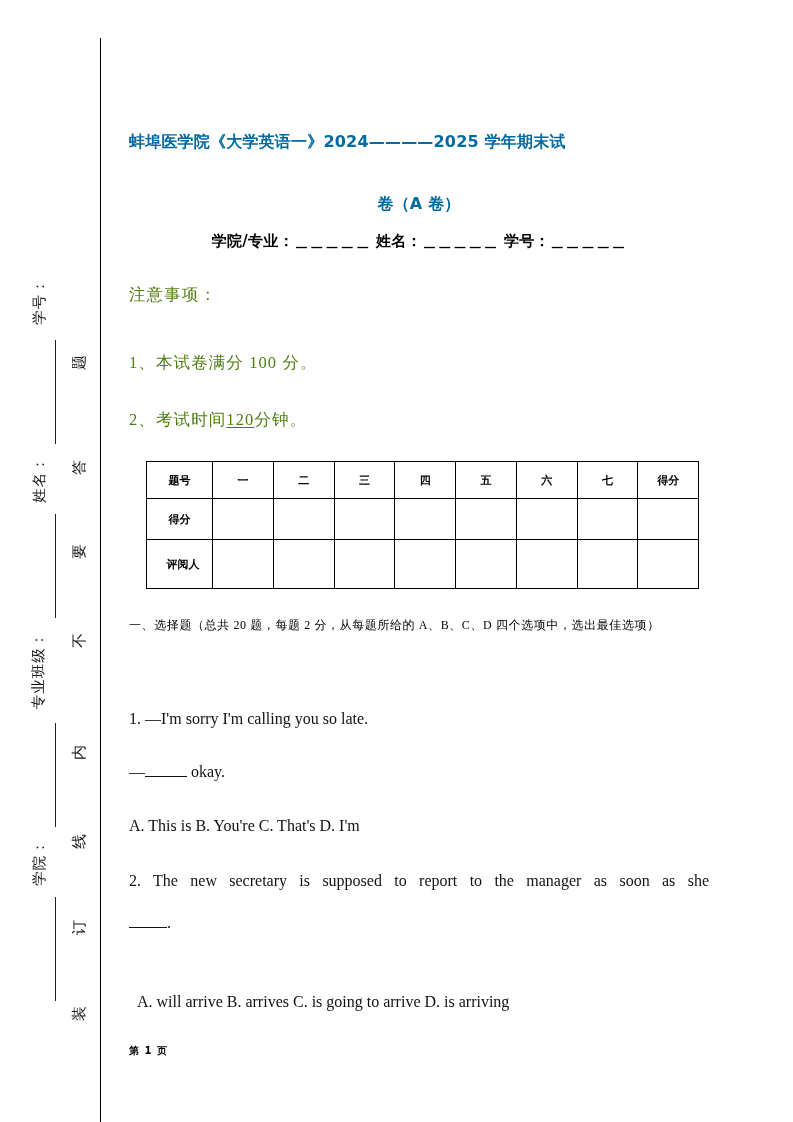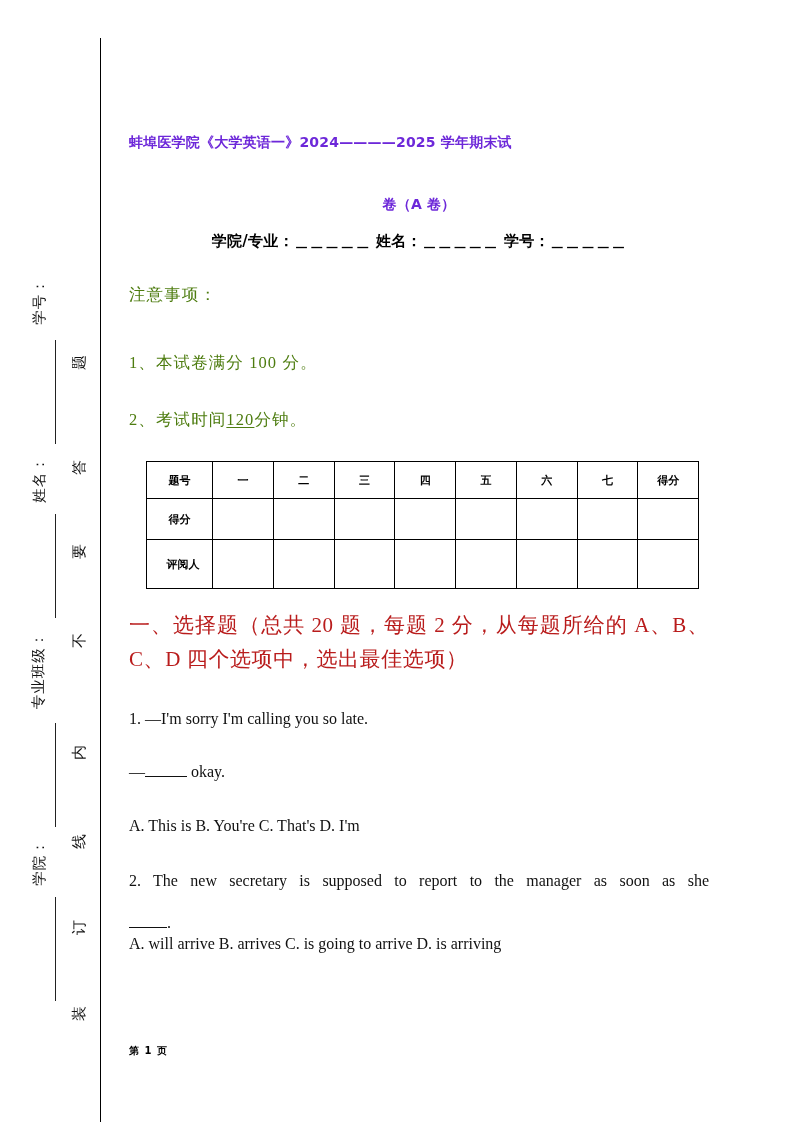--- a/index.html
+++ b/index.html
@@ -81,24 +81,24 @@
     position: absolute;
     left: 129px;
     top: 0;
     width: 580px;
     height: 1122px;
   }
 
   .doc-title {
     font-family: "DejaVu Sans", "Liberation Sans", sans-serif;
     font-weight: bold;
-    font-size: 14px;
+    font-size: 16px;
     line-height: 34px;
     text-align: center;
-    color: #6d28d9;
+    color: #0369a1;
     letter-spacing: 0.2px;
   }
   #title-wrap { position: absolute; top: 125px; left: 0; width: 580px; }
   .doc-title .line1 { display: block; text-align: left; }
   .doc-title .line2 { display: block; text-align: center; margin-top: 28px; }
 
   #info-line {
     position: absolute;
     top: 232px;
     left: 0;
@@ -152,24 +152,24 @@
   table.score-table tr.r-score td { height: 38px; }
   table.score-table tr.r-grader td { height: 46px; padding-left: 8px; }
 
   
   .q-block {
     position: absolute;
     left: 0;
     width: 580px;
   }
   .cn-para {
-    font-size: 21px;
+    font-size: 12px;
     line-height: 34px;
     letter-spacing: 0.6px;
-    color: #b91c1c;
+    color: #000000;
     text-align: justify;
   }
   .en-para {
     font-size: 16px;
     line-height: 30px;
     color: #111;
   }
   .en-just {
     text-align: justify;
     text-align-last: justify;
@@ -188,21 +188,21 @@
     height: 13px;
     vertical-align: baseline;
   }
 
   #section-1     { top: 608px; }
   #q1-stem       { top: 704px; }
   #q1-reply      { top: 757px; }
   #q1-options    { top: 811px; }
   #q2-stem       { top: 866px; }
   #q2-stem2      { top: 908px; }
-  #q2-options    { top: 929px; }
+  #q2-options    { top: 987px; margin-left: 8px; }
 
   
   #footer {
     position: absolute;
     top: 1044px;
     left: 0;
     width: 580px;
     text-align: left;
     font-family: "DejaVu Sans", "Liberation Sans", sans-serif;
     font-weight: bold;

